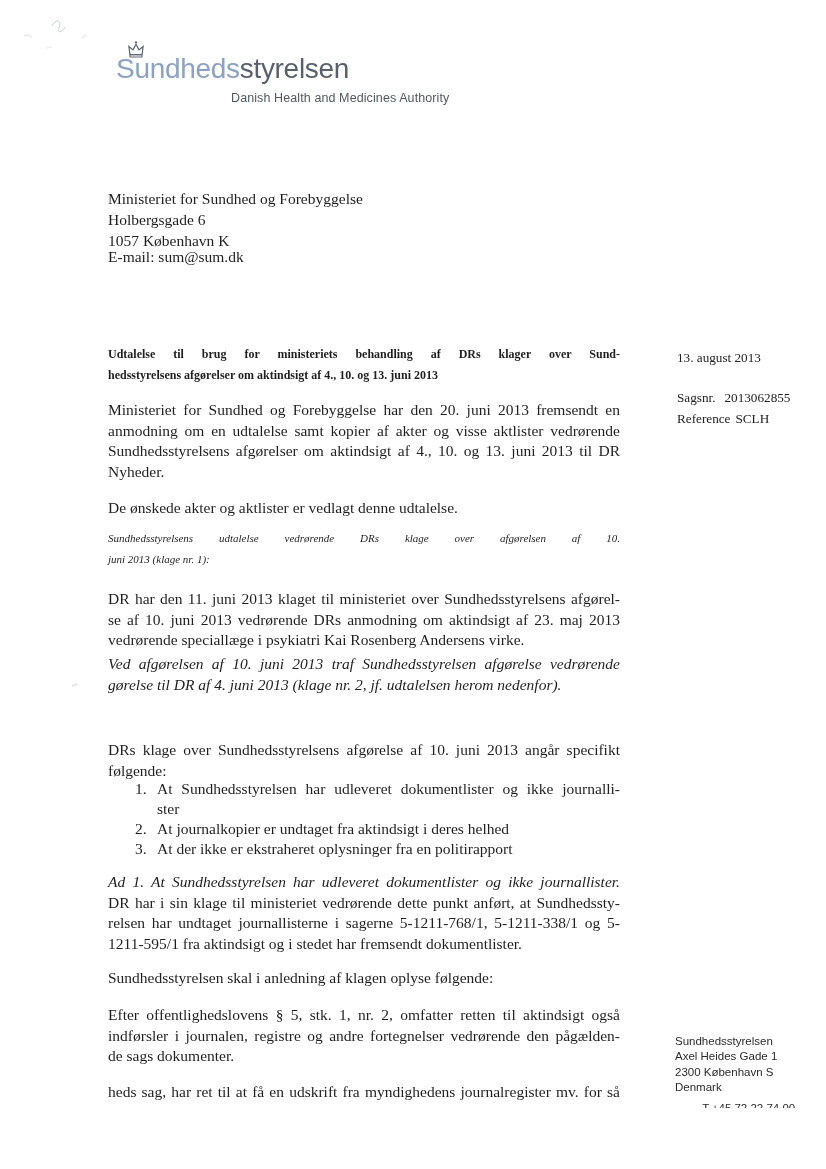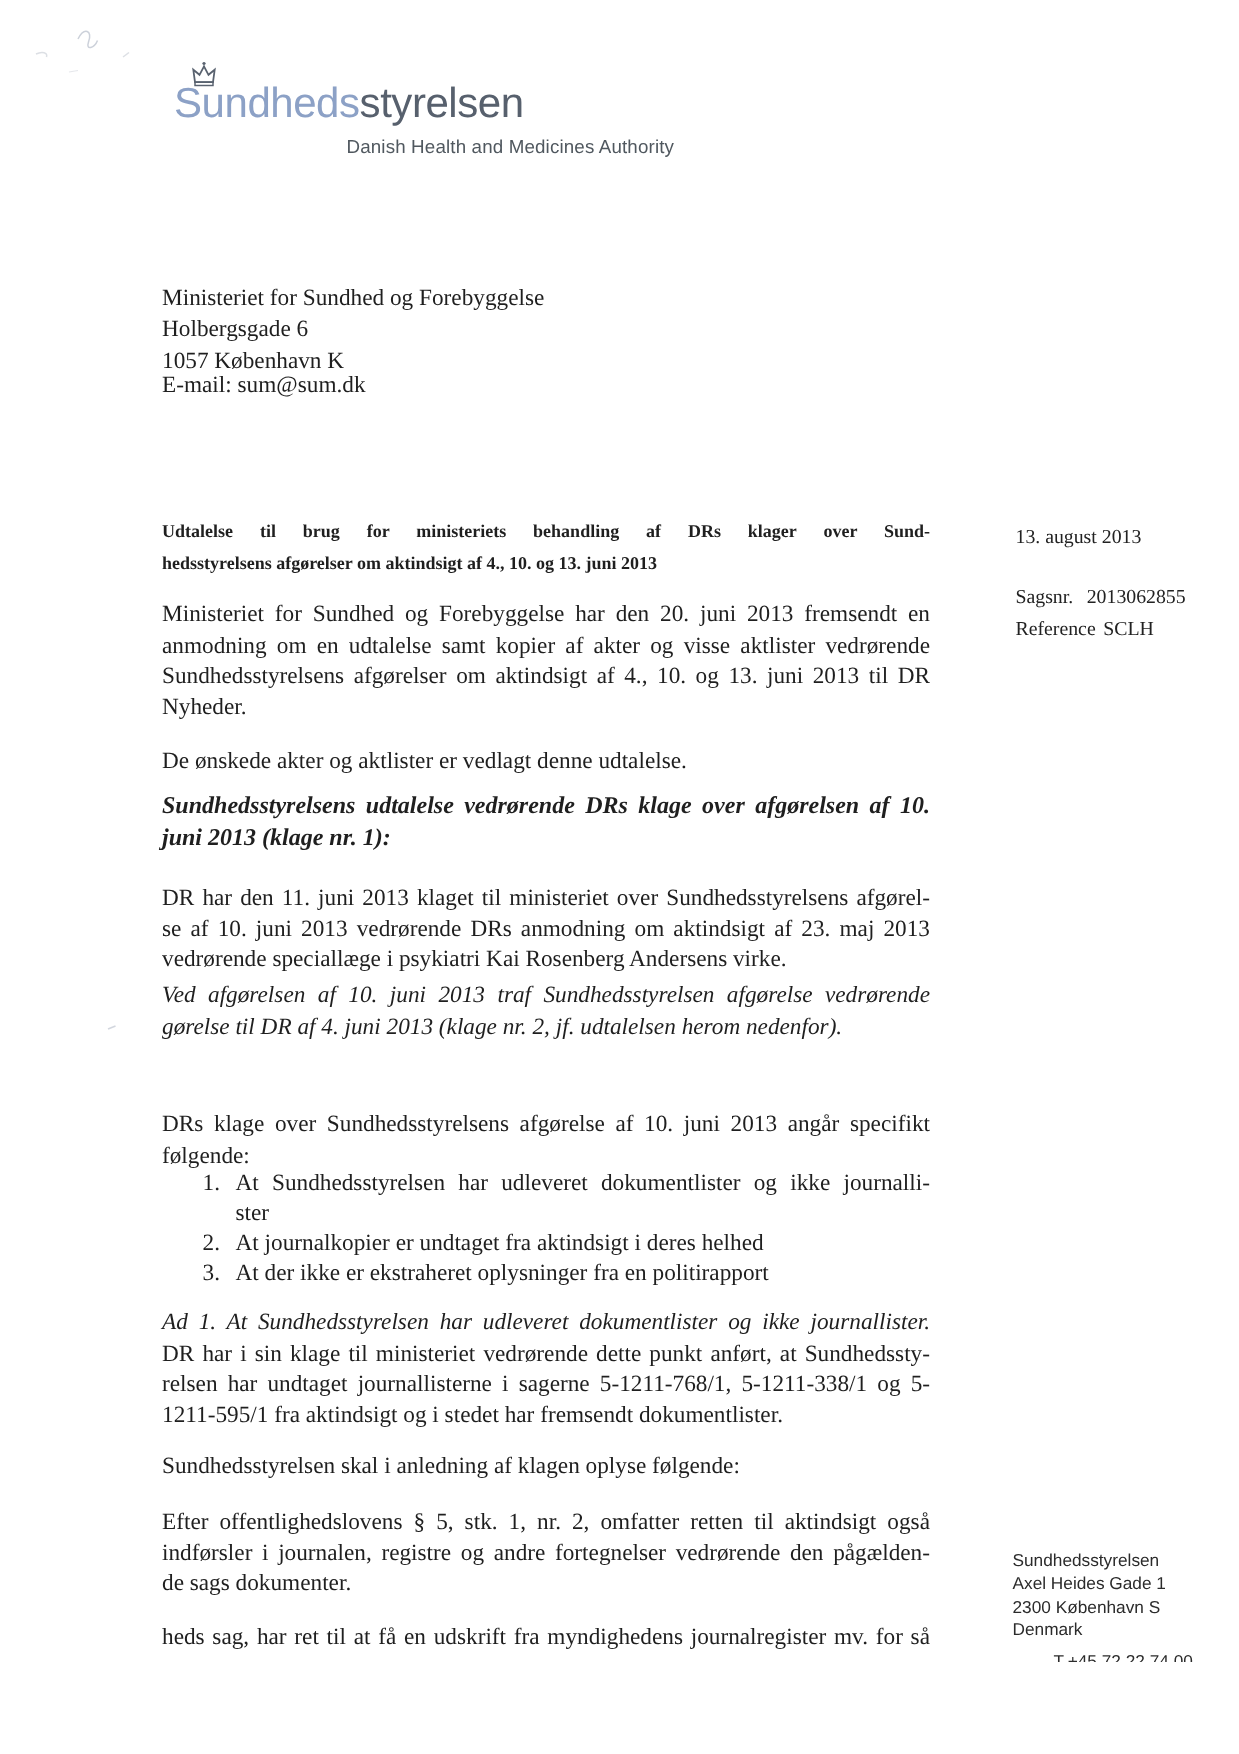--- a/index.html
+++ b/index.html
@@ -43,21 +43,21 @@
   .meta-case .lbl { margin-right: 9px; }
   .meta-ref .lbl  { margin-right: 5px; }
 
   
   .block { position: absolute; left: 108px; width: 512px; font-size: 15.5px; line-height: 20.6px; }
   .ln { white-space: normal; }
   .jl { text-align: justify; text-align-last: justify; }
   .b-title { top: 344px; font-weight: bold; font-size: 12px; line-height: 20.6px; }
   .b-p1 { top: 400px; }
   .b-p2 { top: 498px; }
-  .b-h1 { top: 528px; font-weight: bold; font-style: italic; font-size: 16px; }
+  .b-h1 { top: 528px; font-weight: normal; font-style: italic; font-size: 11px; }
   .b-p3 { top: 589px; }
   .b-p4 { top: 654px; font-style: italic; }
   .b-p5 { top: 740px; }
   .b-list { top: 779px; line-height: 20px; }
   .li { display: flex; margin-bottom: 0; }
   .li-num { width: 22px; margin-left: 27px; flex: 0 0 auto; }
   .li-body { flex: 1 1 auto; }
   .b-ad1 { top: 872px; }
   .it { font-style: italic; }
   .b-p6 { top: 968px; }

